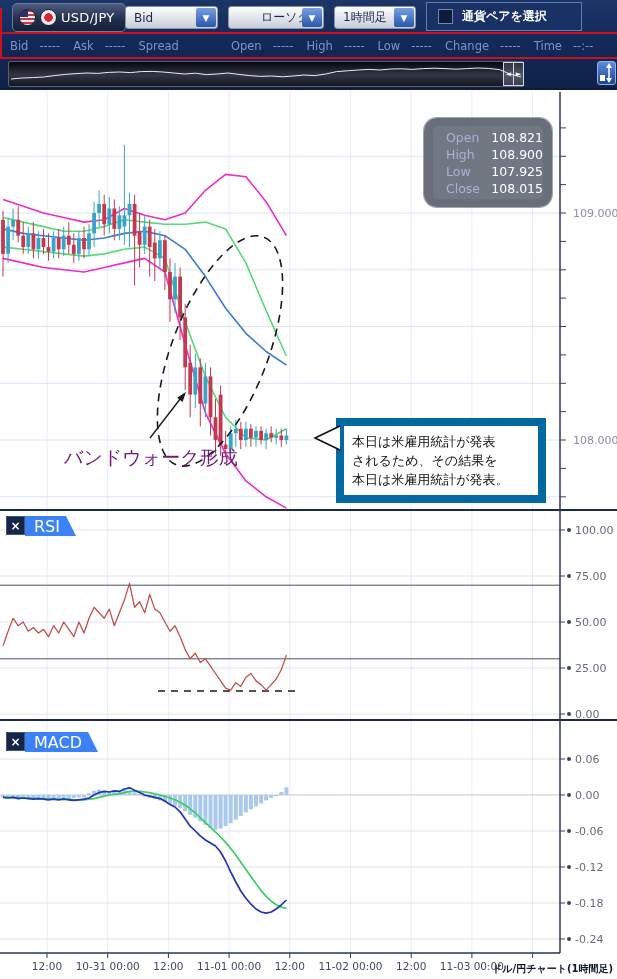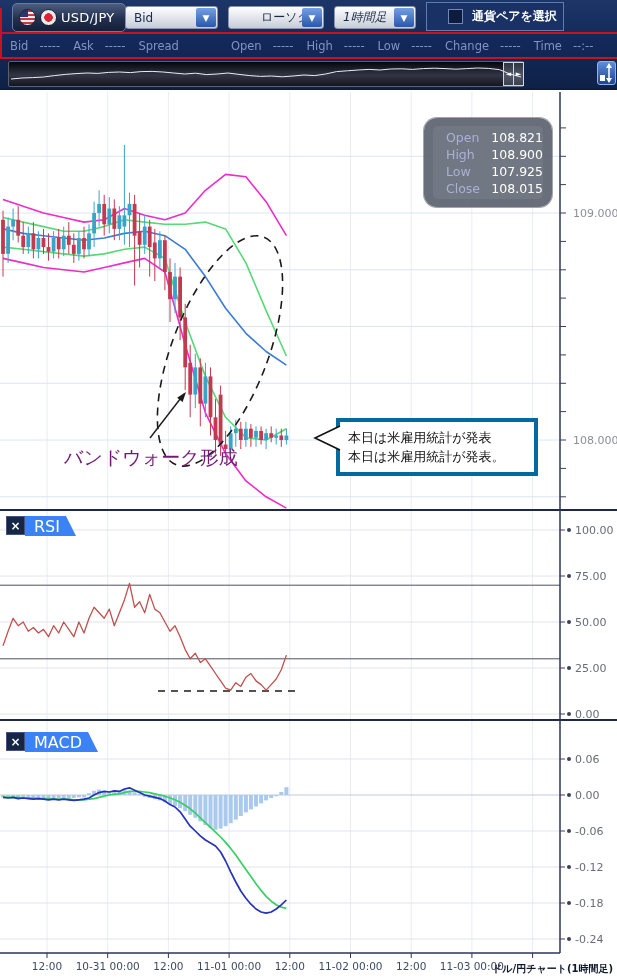--- a/index.html
+++ b/index.html
@@ -16,23 +16,23 @@
   .flag-us{background:linear-gradient(#2a356e,#2a356e) 0 0/8px 7px no-repeat,
            repeating-linear-gradient(180deg,#c53a44 0 2px,#efefef 2px 4px);}
   .flag-jp{background:radial-gradient(circle,#dd2233 0 4px,#ececec 4.5px);}
   .pair-lbl{color:#fff;font-weight:normal;font-size:13px;letter-spacing:.3px;}
   .dd{position:absolute;top:6px;height:23px;background:linear-gradient(180deg,#ffffff,#c7ccd8);
       border:1px solid #8a93a8;border-radius:3px;color:#19294a;font-size:12px;
       display:flex;align-items:center;padding-left:8px;box-sizing:border-box;cursor:pointer;}
   .dd .chev{position:absolute;right:1px;top:1px;bottom:1px;width:20px;border-radius:2px;
       background:linear-gradient(180deg,#74a0e4,#2a57a8);color:#fff;display:flex;
       align-items:center;justify-content:center;font-size:9px;}
-  .pair-select{position:absolute;left:426px;top:2px;width:138px;height:29px;background:#1a3166;
+  .pair-select{position:absolute;left:426px;top:2px;width:156px;height:29px;background:#1a3166;
       border:1px solid #5e7cb0;box-sizing:border-box;display:flex;align-items:center;gap:9px;
-      padding-left:21px;}
+      padding-left:11px;}
   .pair-select .cb{width:13px;height:13px;background:#0d1c3c;border:1px solid #7388b8;display:inline-block;}
   .pair-select .pl{color:#fff;font-weight:bold;font-size:12px;}
   .quote{position:absolute;left:10px;top:37px;height:18px;display:flex;align-items:center;
       color:#8093c6;font-size:11.5px;gap:13px;white-space:nowrap;}
   .qi{display:flex;gap:11px;}
   .spacer{width:15px;}
   .redline1{position:absolute;left:0;top:32px;width:617px;height:2px;background:#c9121f;}
   .redline2{position:absolute;left:0;top:57px;width:617px;height:2px;background:#c9121f;}
   .rededge{position:absolute;left:0;top:8px;width:2px;height:51px;background:#c9121f;}
   .nav{position:absolute;left:8px;top:61px;width:516px;height:26px;box-sizing:border-box;
@@ -53,21 +53,21 @@
   .ohlc-title{position:absolute;left:398px;top:4px;width:180px;text-align:center;
       color:#111;font-weight:bold;font-size:13px;}
   .ohlc-box{position:absolute;left:424px;top:26px;width:128px;height:89px;border-radius:13px;
       background:rgba(93,99,112,.93);box-shadow:0 0 0 1px rgba(70,75,88,.5);}
   .ohlc-inner{position:absolute;left:9px;top:8px;right:9px;bottom:8px;border-radius:5px;
       background:rgba(255,255,255,.07);padding:3px 0 0 13px;box-sizing:border-box;}
   .ohlc-row{display:flex;font-size:12.5px;line-height:17px;}
   .ohlc-row .ol{width:52px;color:#a9b1d6;}
   .ohlc-row .ov{color:#fff;}
   .bandwalk{position:absolute;left:64px;top:353px;font-size:19px;color:#701a75;}
-  .bubble{position:absolute;left:336px;top:326px;width:178px;background:#fff;border:4px solid #0369a1;
+  .bubble{position:absolute;left:336px;top:326px;width:178px;background:#fff;border:8px solid #0369a1;
       padding:6px 8px;font-size:13px;line-height:19px;color:#111;}
   #tail-svg{position:absolute;left:312px;top:332px;}
   .rsi-note{position:absolute;left:303px;top:590px;font-size:13px;color:#111;}
   .ptab{position:absolute;display:flex;height:20px;}
   .ptab .x{width:19px;height:19px;background:#152647;border:1px solid #44557d;color:#fff;
       font-size:12px;font-weight:bold;display:flex;align-items:center;justify-content:center;
       box-sizing:border-box;cursor:pointer;}
   .ptab .lbl{background:#3b82f6;color:#fff;font-size:16px;padding:0 16px 0 9px;display:flex;
       align-items:center;clip-path:polygon(0 0,calc(100% - 10px) 0,100% 100%,0 100%);}
   .tab-rsi{left:6px;top:424px;}
@@ -87,21 +87,21 @@
     </div>
 
     <div class="dd" style="left:125px;width:93px;">
       <span>Bid</span>
       <span class="chev">▼</span>
     </div>
     <div class="dd" style="left:228px;width:96px;padding-left:32px;">
       <span>ローソク足</span>
       <span class="chev">▼</span>
     </div>
-    <div class="dd" style="left:334px;width:82px;font-style:italic;">
+    <div class="dd" style="left:334px;width:82px;">
       <span>1時間足</span>
       <span class="chev">▼</span>
     </div>
 
     <div class="pair-select">
       <span class="cb"></span>
       <span class="pl">通貨ペアを選択</span>
     </div>
 
     <div class="redline1"></div>
@@ -483,20 +483,21 @@
             <span class="ol">Close</span>
             <span class="ov">108.015</span>
           </div>
       </div>
     </div>
 
     <div class="bandwalk">バンドウォーク形成</div>
 
     <div class="bubble">
       <div>本日は米雇用統計が発表</div>
+      <div>されるため、その結果を</div>
       <div>本日は米雇用統計が発表。</div>
     </div>
     <svg id="tail-svg" width="30" height="28">
       <path d="M28,2 L3,14 L28,26" fill="#ffffff" stroke="#111" stroke-width="1.6"></path>
     </svg>
 
 
     <div class="ptab tab-rsi">
       <span class="x">
           <span>×</span>

